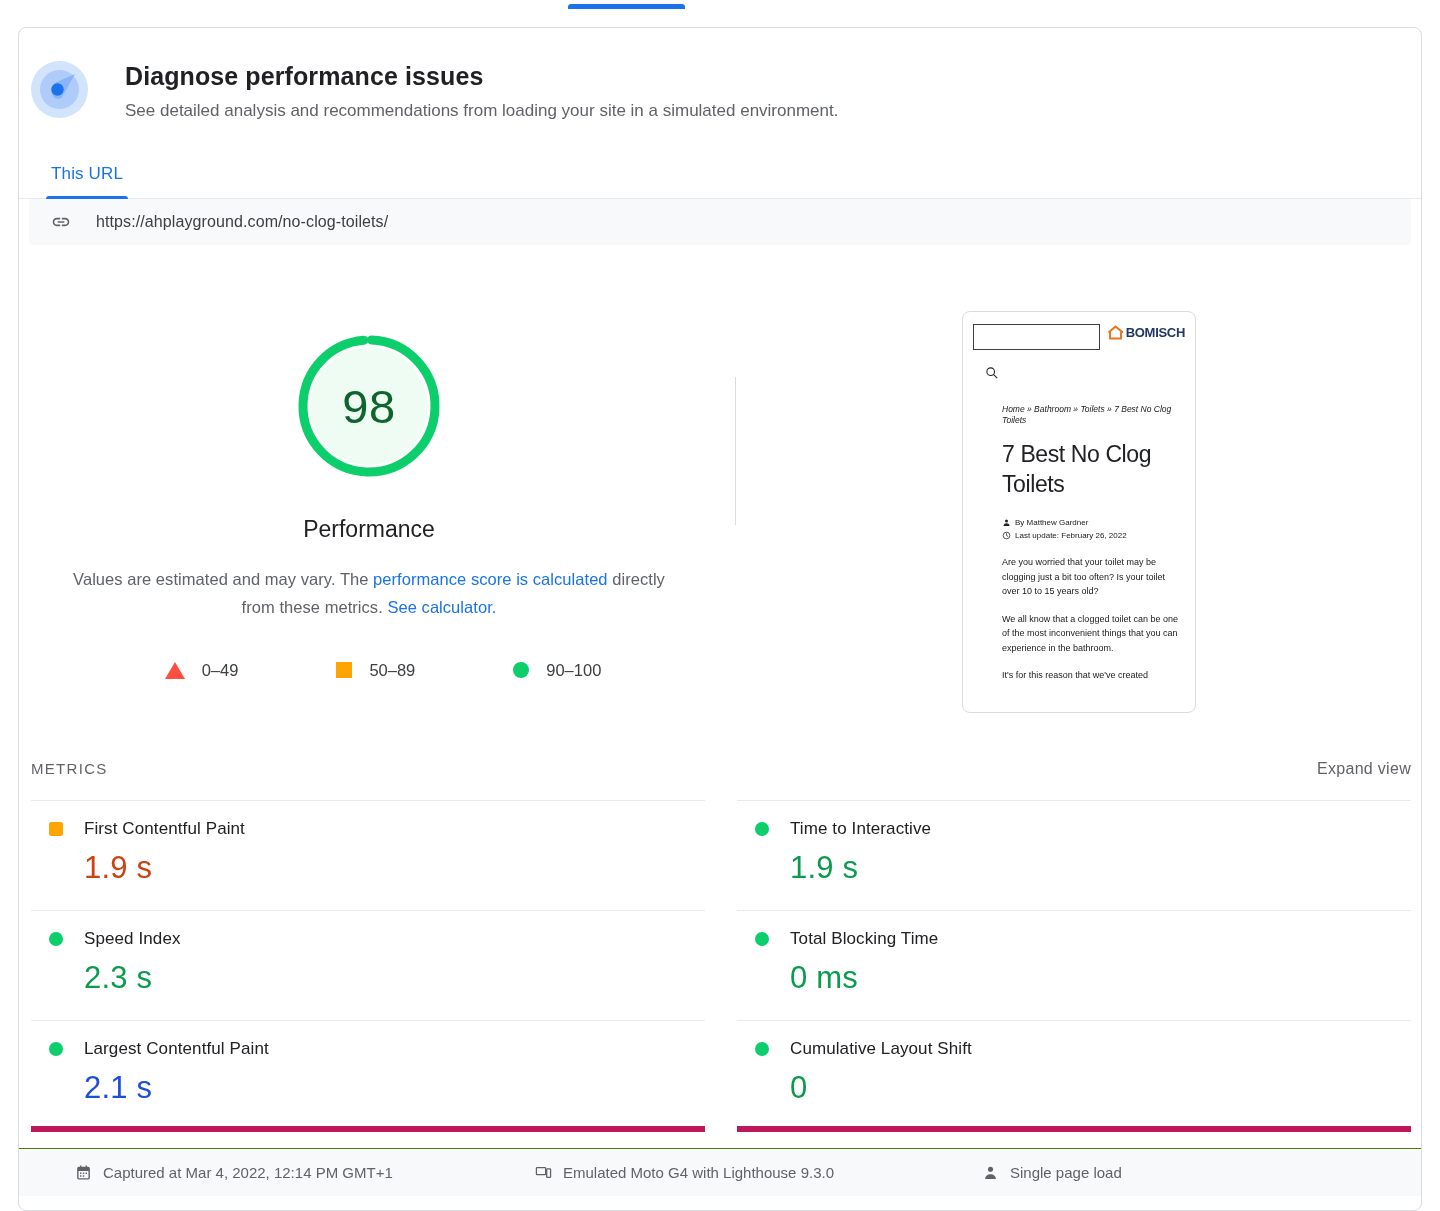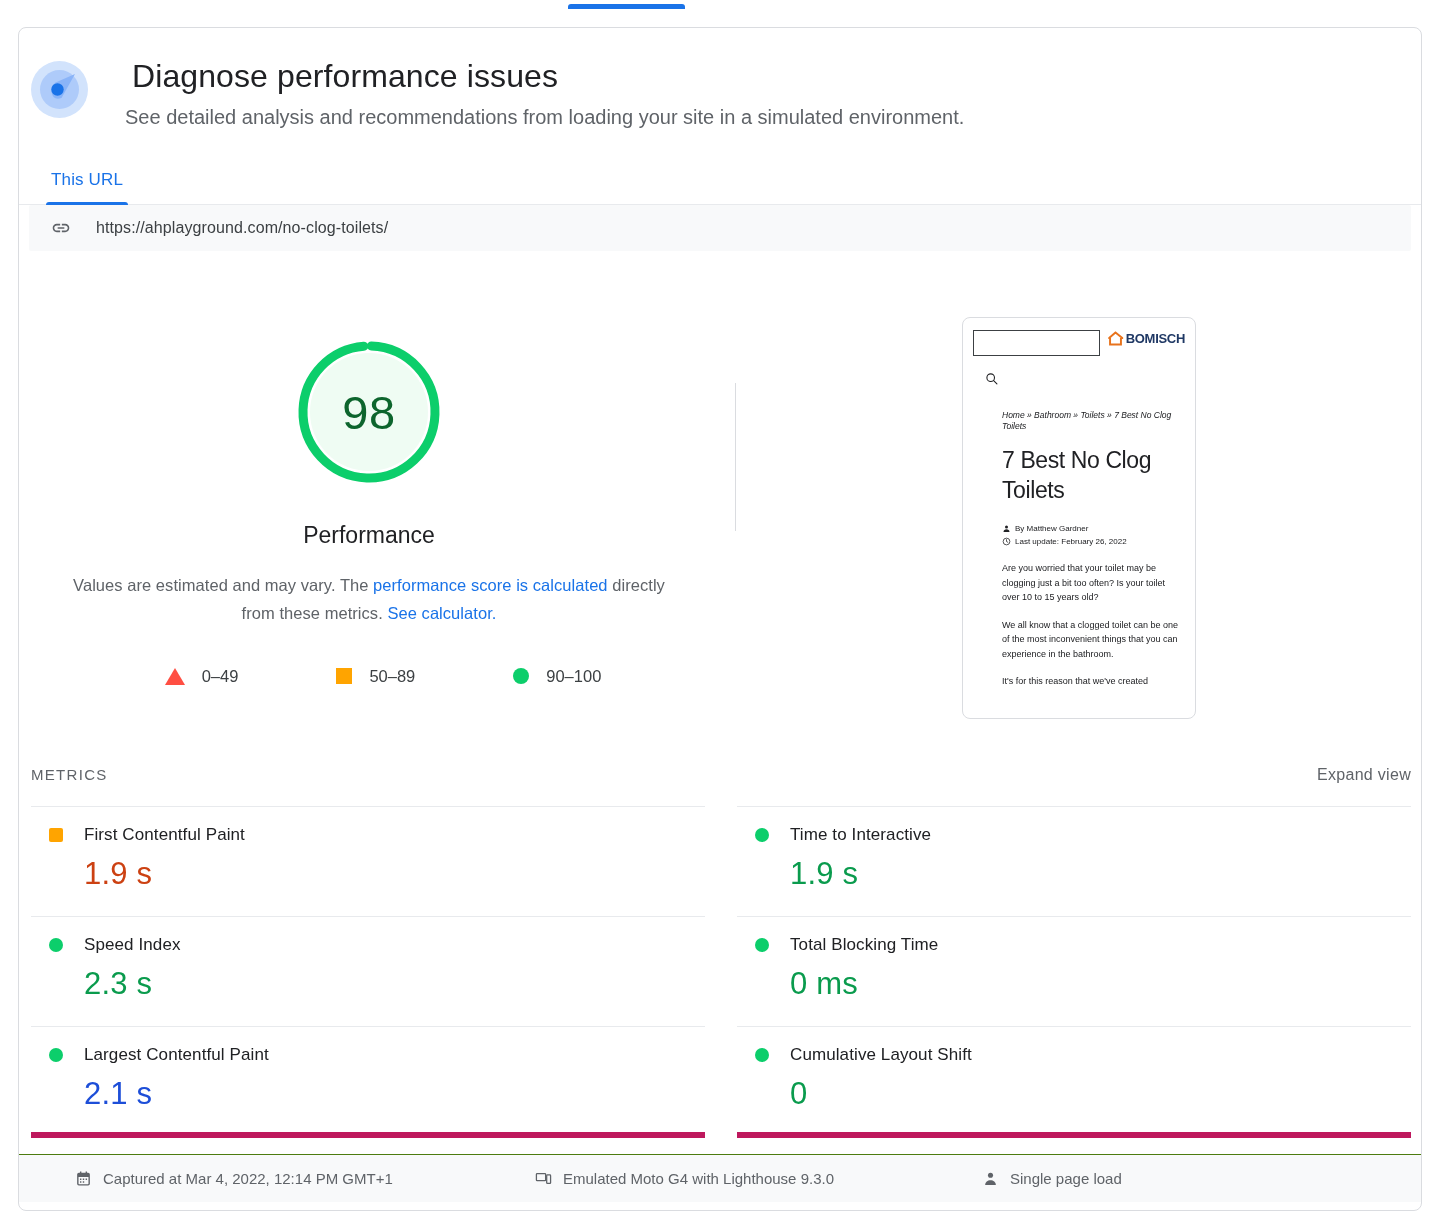--- a/index.html
+++ b/index.html
@@ -49,32 +49,31 @@
     padding: 30px 0 0 12px;
   }
   .lh-icon {
     width: 57px;
     height: 57px;
     flex: 0 0 57px;
     margin-top: 3px;
   }
   .header-text { margin-left: 37px; padding-top: 2px; }
   .header-title {
-    font-size: 32px;
+    font-size: 25px;
     line-height: 32px;
     color: #202124;
-    font-weight: 400;
+    font-weight: 700;
     letter-spacing: 0.1px;
-    margin-left: 7px;
   }
   .header-sub {
-    font-size: 20px;
+    font-size: 17px;
     line-height: 26px;
     color: #5f6368;
-    margin-top: 12px;
+    margin-top: 6px;
     font-weight: 400;
   }
 
   
   .tabs {
     margin-top: 39px;
     padding-left: 12px;
     border-bottom: 1px solid #e8eaed;
     display: flex;
   }

